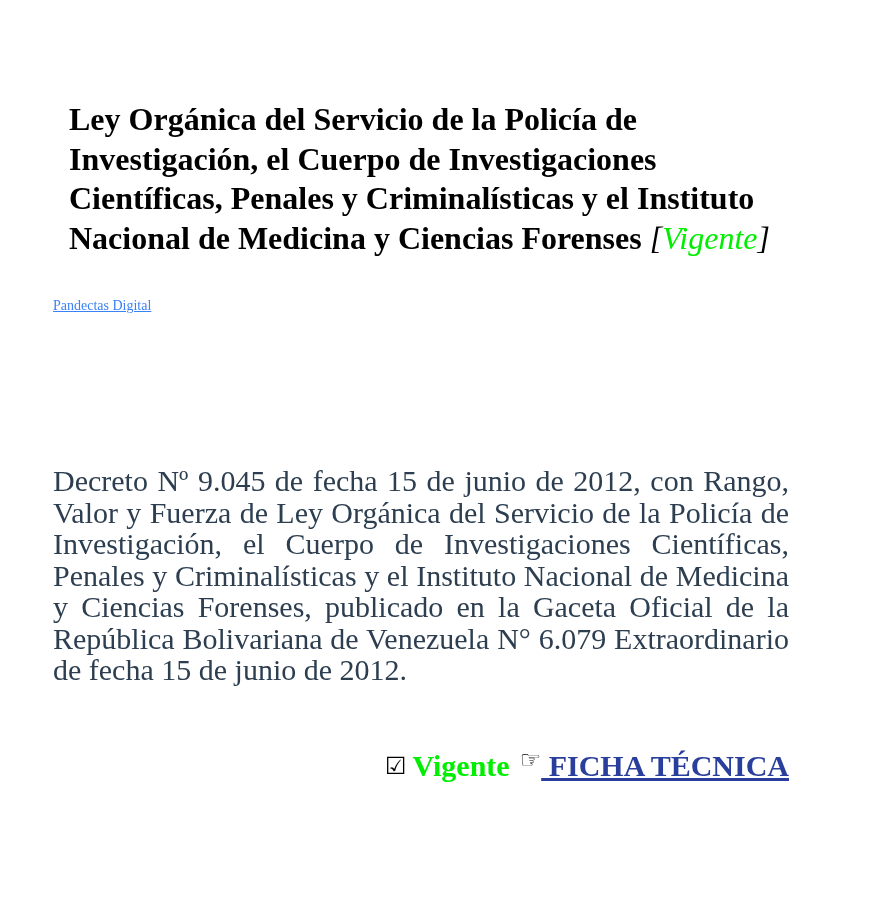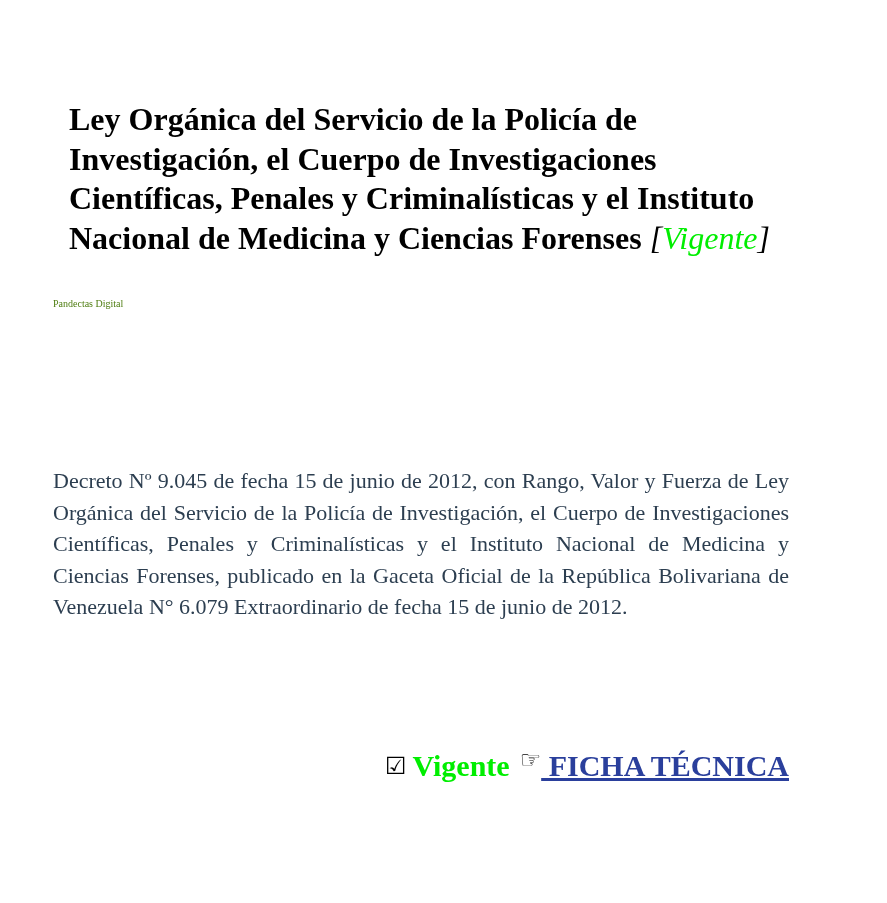--- a/index.html
+++ b/index.html
@@ -38,31 +38,32 @@
     }
     .title .status-word {
       font-style: italic;
       font-weight: normal;
       color: #00ee00;
     }
     .source-link {
       position: absolute;
       top: 298px;
       left: 0;
-      font-size: 10px;
-      color: #4d7c0f;
+      font-size: 14px;
+      color: #3b82f6;
+      text-decoration: underline;
       cursor: pointer;
     }
     .decree {
       position: absolute;
       top: 465px;
       left: 0;
       width: 736px;
       margin: 0;
-      font-size: 22px;
+      font-size: 30px;
       line-height: 31.5px;
       color: #2c3e50;
       text-align: justify;
     }
     .footer-line {
       position: absolute;
       top: 740px;
       right: 0;
       font-size: 30px;
       line-height: 40px;

